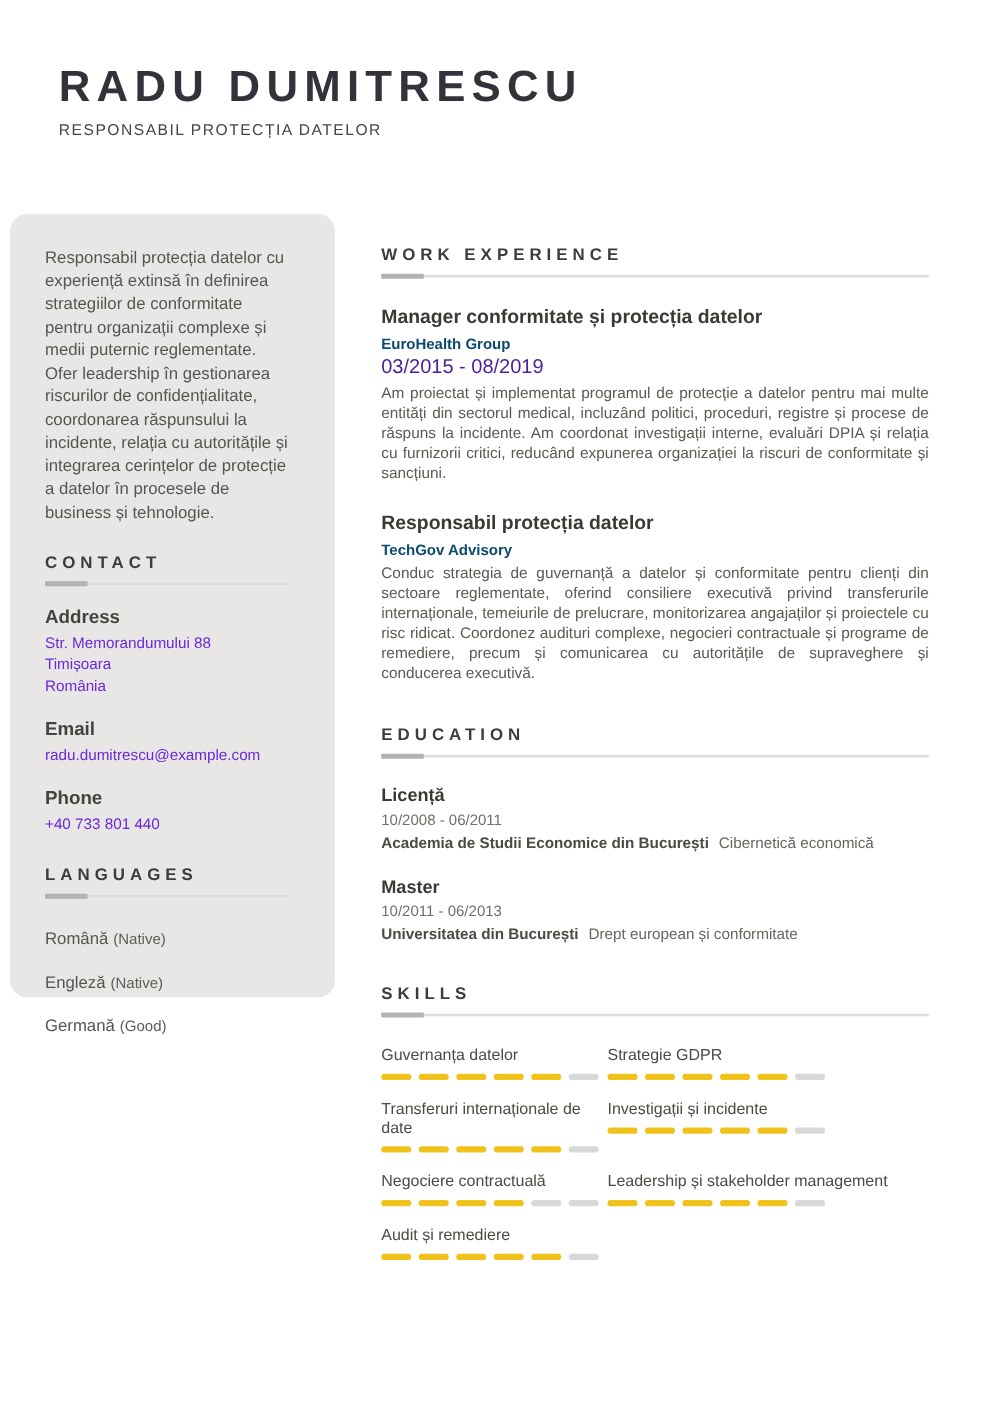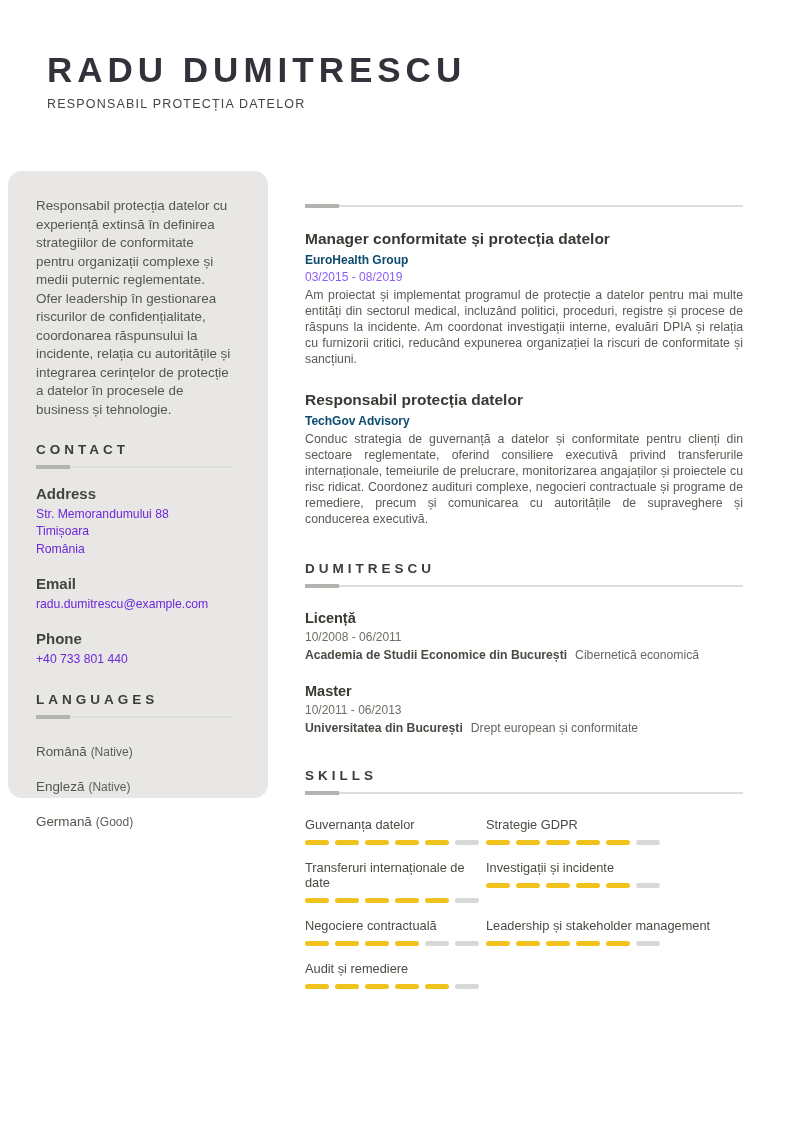--- a/index.html
+++ b/index.html
@@ -67,21 +67,21 @@
   .section-heading {
     font-size: 13.5px; font-weight: bold; letter-spacing: 4px;
     color: #3c3c38;
   }
   .section { margin-bottom: 33px; }
   .section .divider { margin-bottom: 23px; }
 
   .job { margin-bottom: 23px; }
   .job-title { font-size: 15.5px; font-weight: bold; color: #3a3a35; }
   .job-company { font-size: 12px; font-weight: bold; color: #0c4a6e; margin-top: 5px; }
-  .job-dates { font-size: 12px; color: #8b5cf6; margin-top: 3px; }
+  .job-dates { font-size: 16px; color: #4c1d95; margin-top: 3px; }
   .job-desc {
     font-size: 12.3px; color: #5a5a52; margin-top: 4px;
     line-height: 1.3; text-align: justify;
   }
 
   .degree { margin-bottom: 21px; }
   .degree-name { font-size: 14.5px; font-weight: bold; color: #3a3a35; }
   .degree-dates { font-size: 12px; color: #6e6e67; margin-top: 4px; }
   .degree-school-line { margin-top: 4px; font-size: 12.2px; }
   .degree-school { font-weight: bold; color: #4b4b44; }
@@ -149,38 +149,39 @@
   </div>
           <div class="lang-row">
     <span class="lang-name">Germană</span><span class="lang-level">(Good)</span>
   </div>
         </div>
     </aside>
 
     <main class="main">
 
       <section class="section">
+        <div class="section-heading">WORK EXPERIENCE</div>
         <div class="divider"></div>
         <div id="jobs">
             <div class="job">
     <div class="job-title">Manager conformitate și protecția datelor</div>
     <div class="job-company">EuroHealth Group</div>
     <div class="job-dates">03/2015 - 08/2019</div>
     <div class="job-desc">Am proiectat și implementat programul de protecție a datelor pentru mai multe entități din sectorul medical, incluzând politici, proceduri, registre și procese de răspuns la incidente. Am coordonat investigații interne, evaluări DPIA și relația cu furnizorii critici, reducând expunerea organizației la riscuri de conformitate și sancțiuni.</div>
   </div>
             <div class="job">
     <div class="job-title">Responsabil protecția datelor</div>
     <div class="job-company">TechGov Advisory</div>
     <div class="job-desc">Conduc strategia de guvernanță a datelor și conformitate pentru clienți din sectoare reglementate, oferind consiliere executivă privind transferurile internaționale, temeiurile de prelucrare, monitorizarea angajaților și proiectele cu risc ridicat. Coordonez audituri complexe, negocieri contractuale și programe de remediere, precum și comunicarea cu autoritățile de supraveghere și conducerea executivă.</div>
   </div>
           </div>
       </section>
 
       <section class="section">
-        <div class="section-heading">DUMITRESCU</div>
+        <div class="section-heading">EDUCATION</div>
         <div class="divider"></div>
         <div id="degrees">
             <div class="degree">
     <div class="degree-name">Licență</div>
     <div class="degree-dates">10/2008 - 06/2011</div>
     <div class="degree-school-line">
       <span class="degree-school">Academia de Studii Economice din București</span><span class="degree-field">Cibernetică economică</span>
     </div>
   </div>
             <div class="degree">

